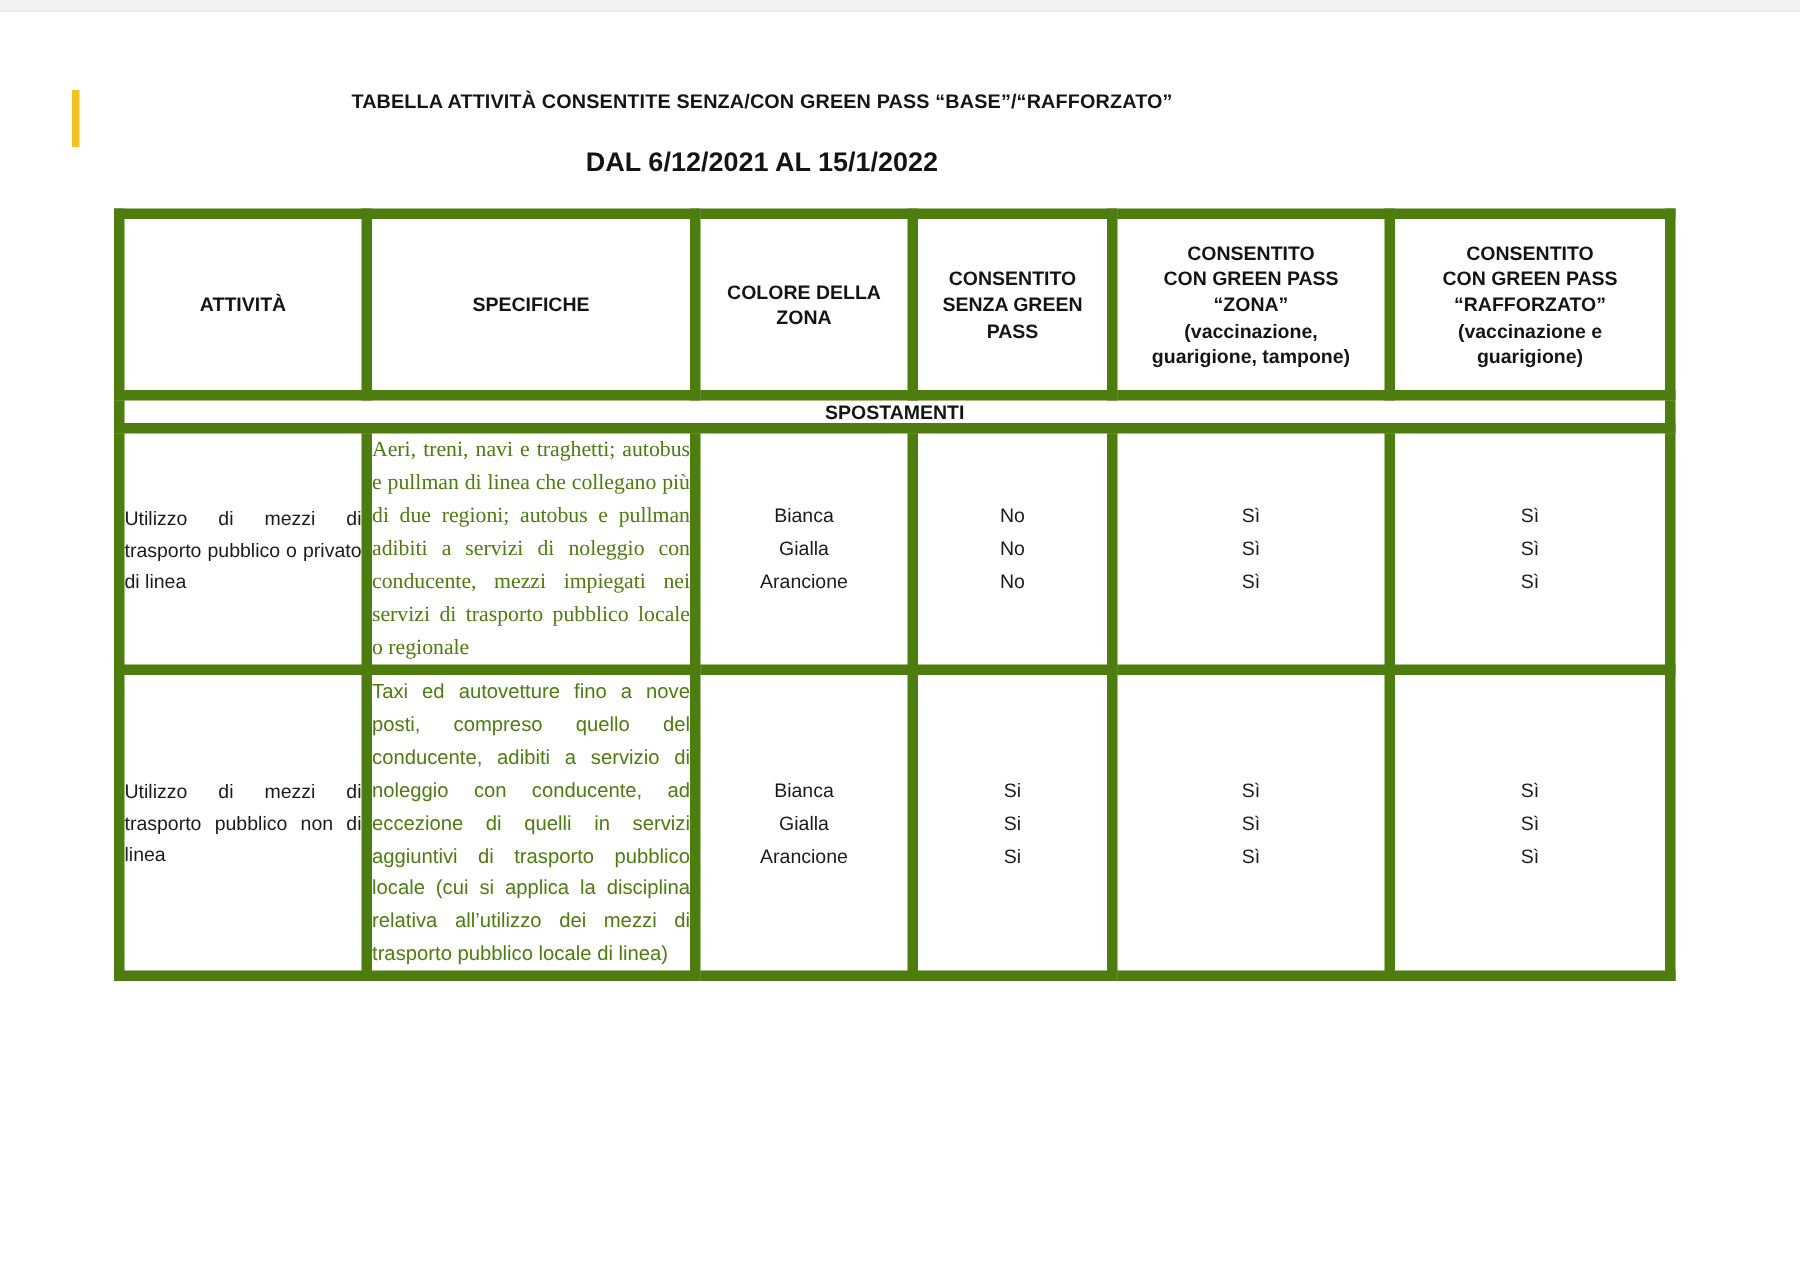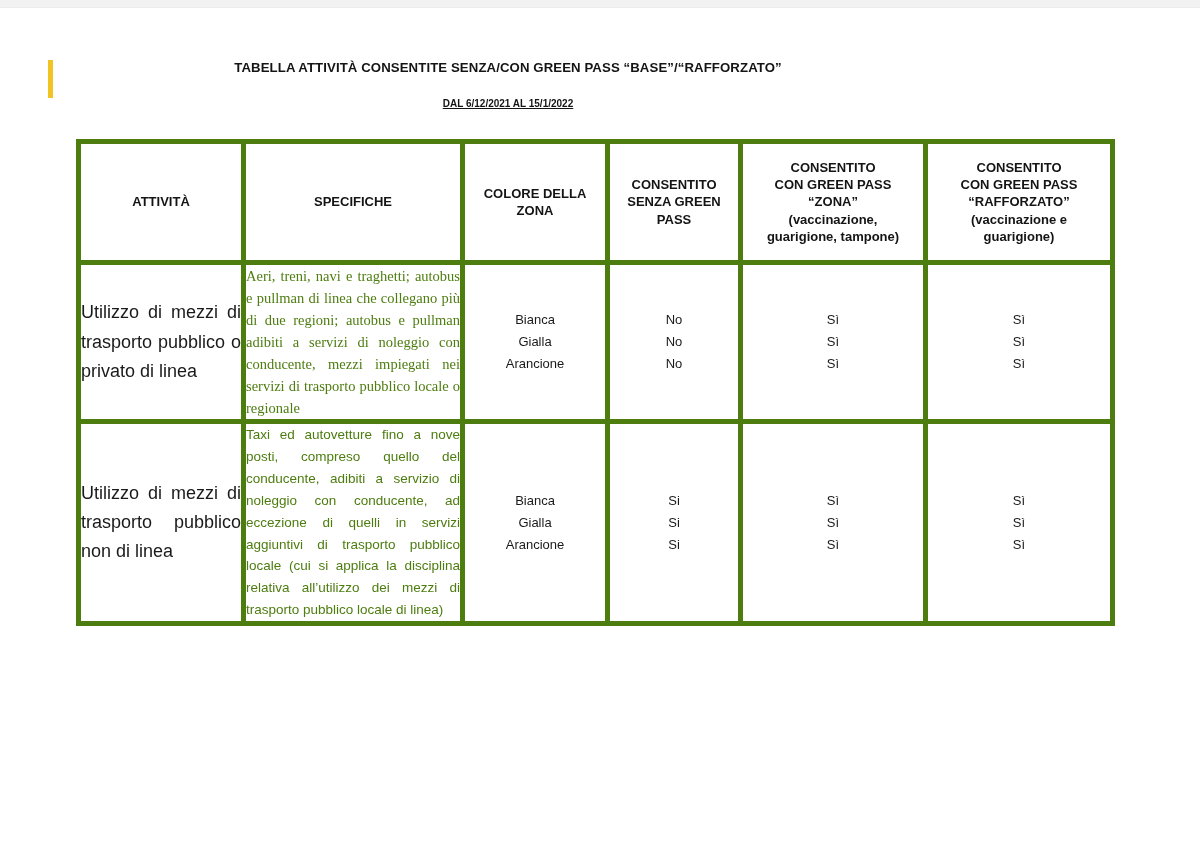--- a/index.html
+++ b/index.html
@@ -49,43 +49,42 @@
   }
   .doc-title {
     font-size: 13.2px;
     font-weight: bold;
     letter-spacing: 0.1px;
     color: #141414;
     line-height: 1.2;
   }
   .doc-subtitle {
     margin-top: 22px;
-    font-size: 10px;
+    font-size: 18px;
     font-weight: bold;
     color: #141414;
     line-height: 1.2;
-    text-decoration: underline;
   }
 
   
   .table-wrap {
     position: absolute;
     left: 76px;
     top: 139px;
     width: 1034px;
   }
   table.activity-table {
     border-collapse: collapse;
     table-layout: fixed;
     width: 1034px;
     border: 1px solid #b3b3b3;
   }
   table.activity-table td,
   table.activity-table th {
-    border: 5px solid #4d7c0f;
+    border: 7px solid #4d7c0f;
     padding: 0;
     vertical-align: middle;
   }
 
   
   .hdr-cell {
     text-align: center;
     font-weight: bold;
     font-size: 13px;
     line-height: 1.33;
@@ -98,21 +97,21 @@
   .section-row td {
     text-align: center;
     font-weight: bold;
     font-size: 13px;
     padding: 7px 4px;
     color: #141414;
   }
 
   
   .cell-activity {
-    font-size: 18px;
+    font-size: 13px;
     line-height: 1.62;
     text-align: justify;
     text-align-last: left;
     padding: 10px 12px 10px 10px;
     color: #1a1a1a;
   }
   .cell-spec {
     font-size: 13.5px;
     line-height: 1.62;
     text-align: justify;
@@ -189,20 +188,23 @@
             <span>CONSENTITO</span><br>
             <span>CON GREEN PASS</span><br>
             <span>“RAFFORZATO”</span><br>
             <span>(vaccinazione e</span><br>
             <span>guarigione)</span>
           </th>
         </tr>
       </thead>
 
       <tbody>
+        <tr class="section-row">
+          <td colspan="6">SPOSTAMENTI</td>
+        </tr>
 
         <tr>
           <td class="cell-activity">Utilizzo di mezzi di trasporto pubblico o privato di linea</td>
           <td class="cell-spec serif">Aeri, treni, navi e traghetti; autobus e pullman di linea che collegano più di due regioni; autobus e pullman adibiti a servizi di noleggio con conducente, mezzi impiegati nei servizi di trasporto pubblico locale o regionale</td>
           <td class="cell-answers">
             <span class="ln">Bianca</span>
             <span class="ln">Gialla</span>
             <span class="ln">Arancione</span>
           </td>
           <td class="cell-answers">

